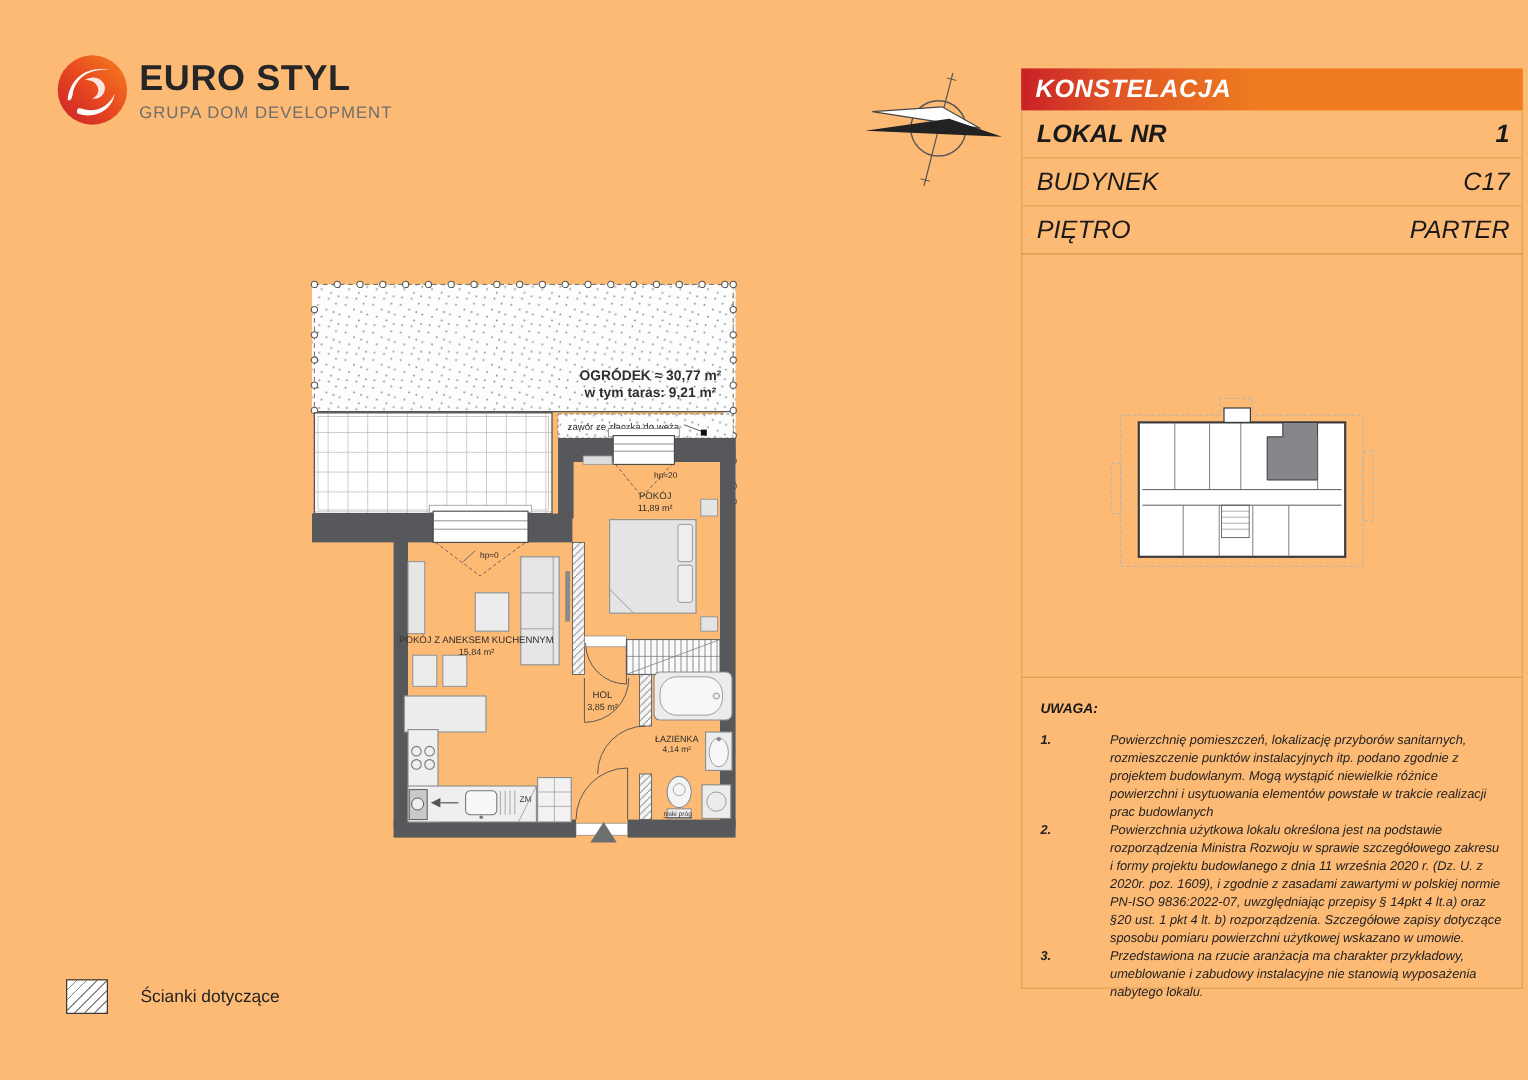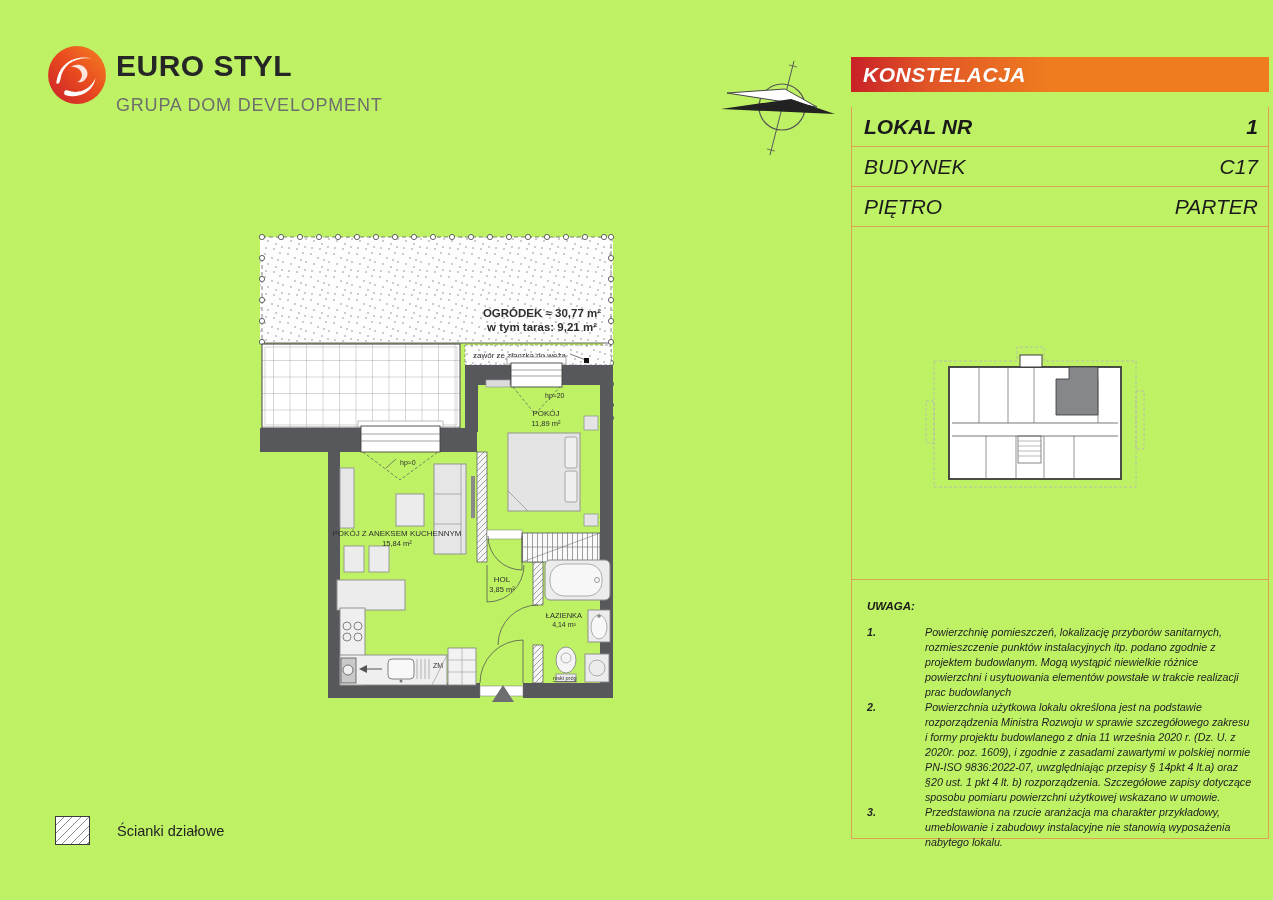--- a/index.html
+++ b/index.html
@@ -1,31 +1,31 @@
 <!DOCTYPE html>
 <html><head>
 <meta charset="utf-8">
 <style>
   html,body{margin:0;padding:0;background:#fff;}
-  .page{position:relative;width:1273px;height:900px;background:#bef264;overflow:hidden;
+  .page{position:relative;width:1273px;height:900px;background:#fdba74;overflow:hidden;
         font-family:"Liberation Sans",sans-serif;color:#1a1a1a;}
   
   .logo{position:absolute;left:46px;top:44px;display:flex;align-items:flex-start;}
   .logo-mark{width:62px;height:62px;flex:none;}
   .logo-text{margin-left:8px;padding-top:6px;}
   .logo-title{font-size:30px;font-weight:800;letter-spacing:.5px;color:#262626;line-height:1.05;}
-  .logo-sub{font-size:18px;font-weight:500;letter-spacing:.8px;color:#6e6e6e;margin-top:13px;}
+  .logo-sub{font-size:14px;font-weight:500;letter-spacing:.8px;color:#6e6e6e;margin-top:3px;}
   
   .compass{position:absolute;left:705px;top:45px;}
   
   .panel{position:absolute;left:851px;top:57px;width:418px;font-style:italic;}
   .band{height:35px;line-height:35px;padding-left:12px;color:#fff;font-weight:700;font-size:21px;
         letter-spacing:.5px;
         background:linear-gradient(90deg,#c92127 0%,#e05426 18%,#ef7d1f 48%,#ef7d1f 100%);}
-  .ptable{border:1.5px solid #dfa058;border-top:none;margin-top:15px;}
+  .ptable{border:1.5px solid #dfa058;border-top:none;}
   .prow{display:flex;align-items:center;height:39px;padding:0 10px 0 12px;
         border-bottom:1.5px solid #dfa058;font-size:21px;}
   .prow:last-child{border-bottom:none;}
   .prow .lab{flex:1;}
   .prow .val{text-align:right;}
   .prow.bold{font-weight:700;}
   .prow.pu .val{font-size:23px;}
   .minibox{border:1.5px solid #dfa058;margin-top:-1px;height:352px;position:relative;}
   .minibox svg{position:absolute;left:72px;top:112px;}
   .notesbox{border:1.5px solid #dfa058;margin-top:-1px;height:260px;padding:20px 15px 0 15px;
@@ -322,16 +322,16 @@
       <text x="157" y="318" font-size="7.5">15,84 m²</text>
       <text x="262" y="354" font-size="8">HOL</text>
       <text x="262" y="364" font-size="7.5">3,85 m²</text>
       <text x="324" y="390" font-size="7.5">ŁAZIENKA</text>
       <text x="324" y="399" font-size="7">4,14 m²</text>
     </g>
   </svg>
 
   <div class="legend">
     <div class="legend-swatch"></div>
-    <div class="legend-label">Ścianki działowe</div>
+    <div class="legend-label">Ścianki dotyczące</div>
   </div>
 
 </div>
 
 </body></html>

